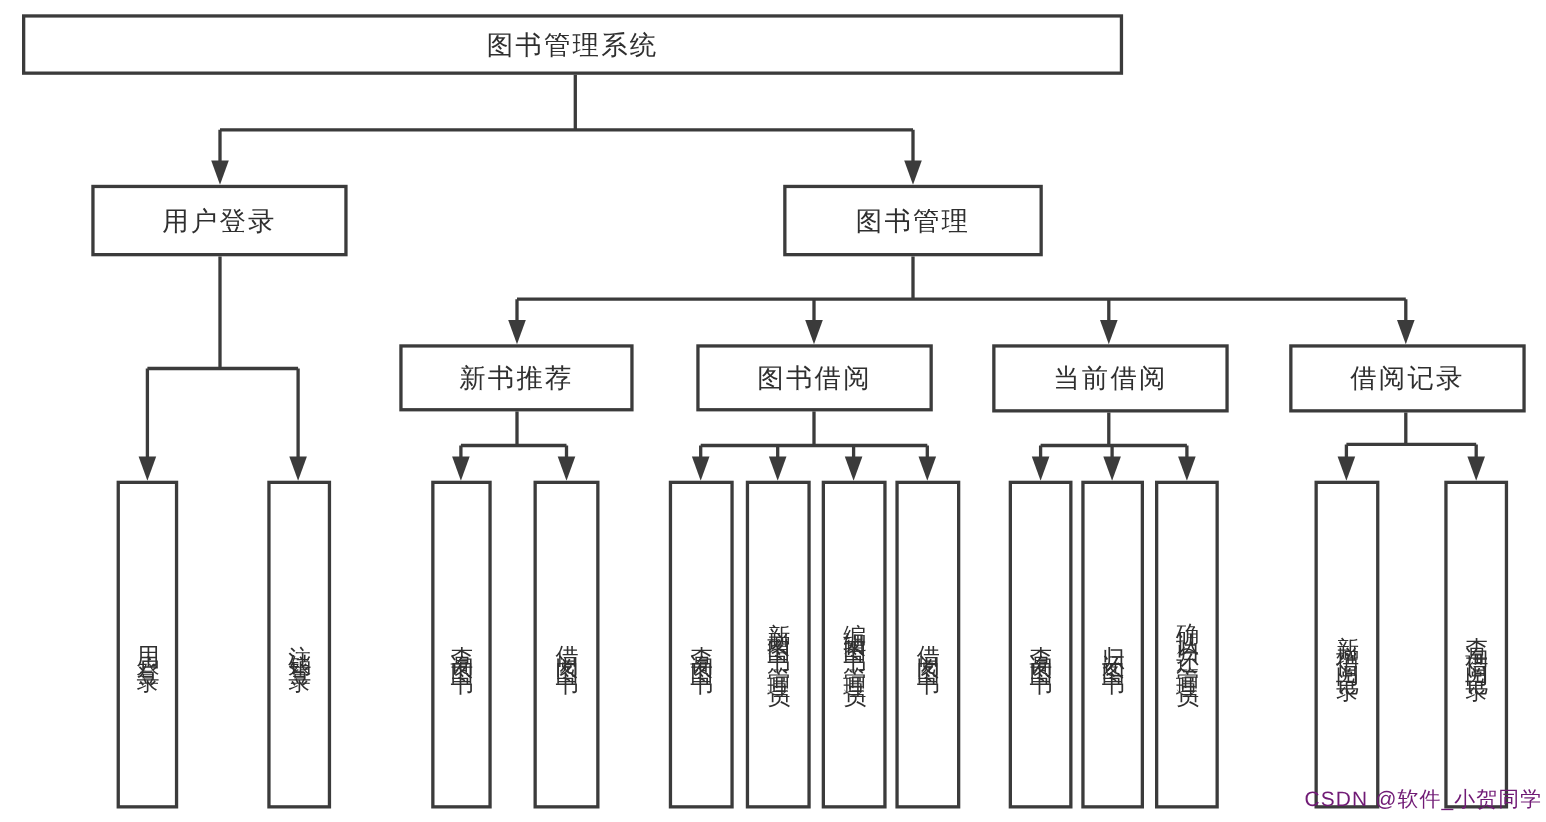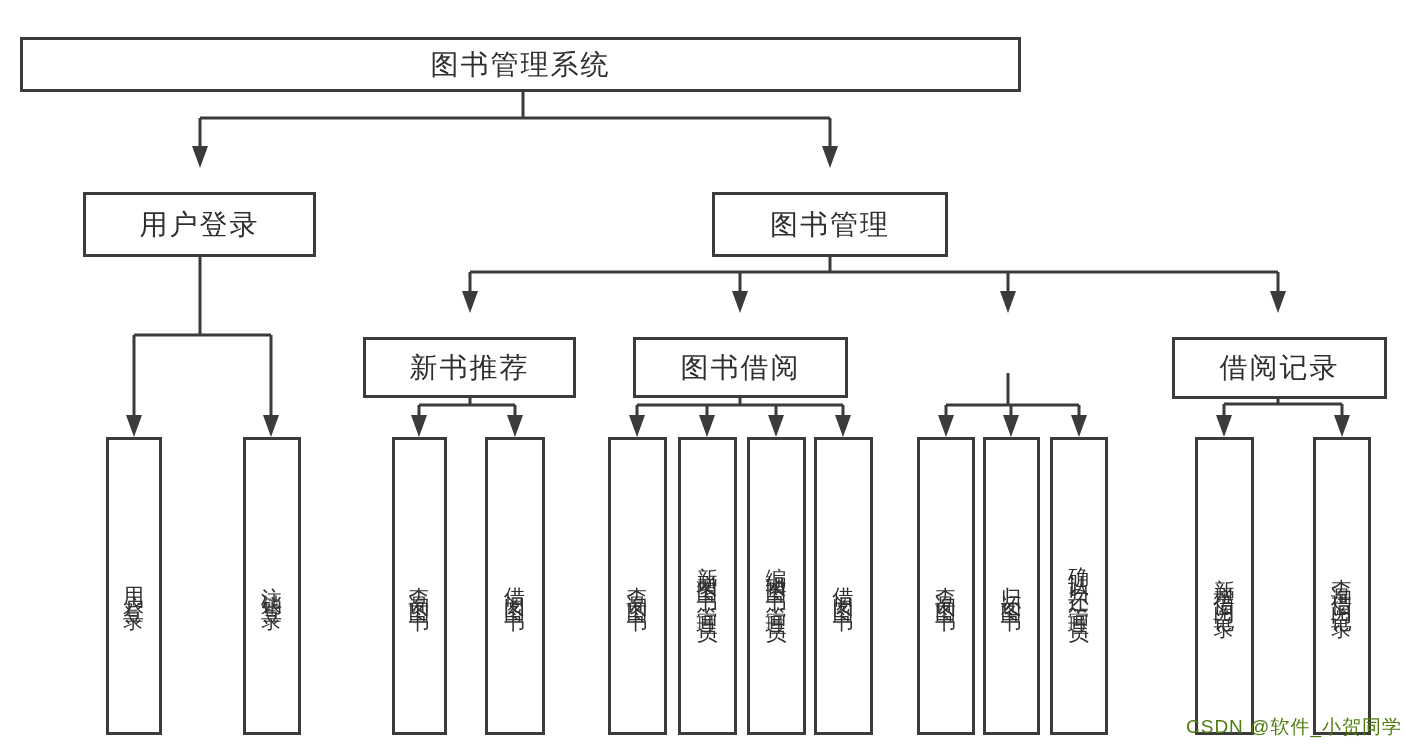--- a/index.html
+++ b/index.html
@@ -14,24 +14,23 @@
   #wires{position:absolute;left:0;top:0;z-index:0;}
   .node{
     position:absolute;
     box-sizing:border-box;
     background:#ffffff;
     border:3px solid #3b3b3b;
     display:flex;align-items:center;justify-content:center;
     z-index:1;
   }
   .hnode{
-    font-size:28px;
+    font-size:24px;
     letter-spacing:2px;
     white-space:nowrap;
-    margin-top:24px;
   }
   .vnode{
     top:437px;height:298px;
     writing-mode:vertical-lr;
     text-orientation:mixed;
     font-size:21px;
     letter-spacing:8px;
     line-height:1;
   }
   .vnode span{display:block;}
@@ -55,21 +54,21 @@
   .l-d1{left:917px; width:58px;}
   .l-d2{left:983px; width:57px;}
   .l-d3{left:1050px;width:58px;}
   .l-e1{left:1195px;width:59px;}
   .l-e2{left:1313px;width:58px;}
   .watermark{
     position:absolute;
     left:1186px;top:714px;
     font-size:19px;
     letter-spacing:1px;
-    color:#4d7c0f;
+    color:#701a75;
     white-space:nowrap;
     z-index:2;
   }
 </style>
 </head>
 <body>
 
 <div id="canvas">
 
   <svg id="wires" width="1405" height="747" viewBox="0 0 1405 747">
@@ -115,20 +114,23 @@
   <div class="node hnode n-mgmt">
     <span>图书管理</span>
   </div>
 
   <div class="node hnode n-borrow">
     <span>图书借阅</span>
   </div>
   <div class="node hnode n-newrec">
     <span>新书推荐</span>
   </div>
+  <div class="node hnode n-current">
+    <span>当前借阅</span>
+  </div>
   <div class="node hnode n-records">
     <span>借阅记录</span>
   </div>
 
   <div class="node vnode l-a1">
     <span>用户登录</span>
   </div>
   <div class="node vnode l-a2">
     <span>注销登录</span>
   </div>

